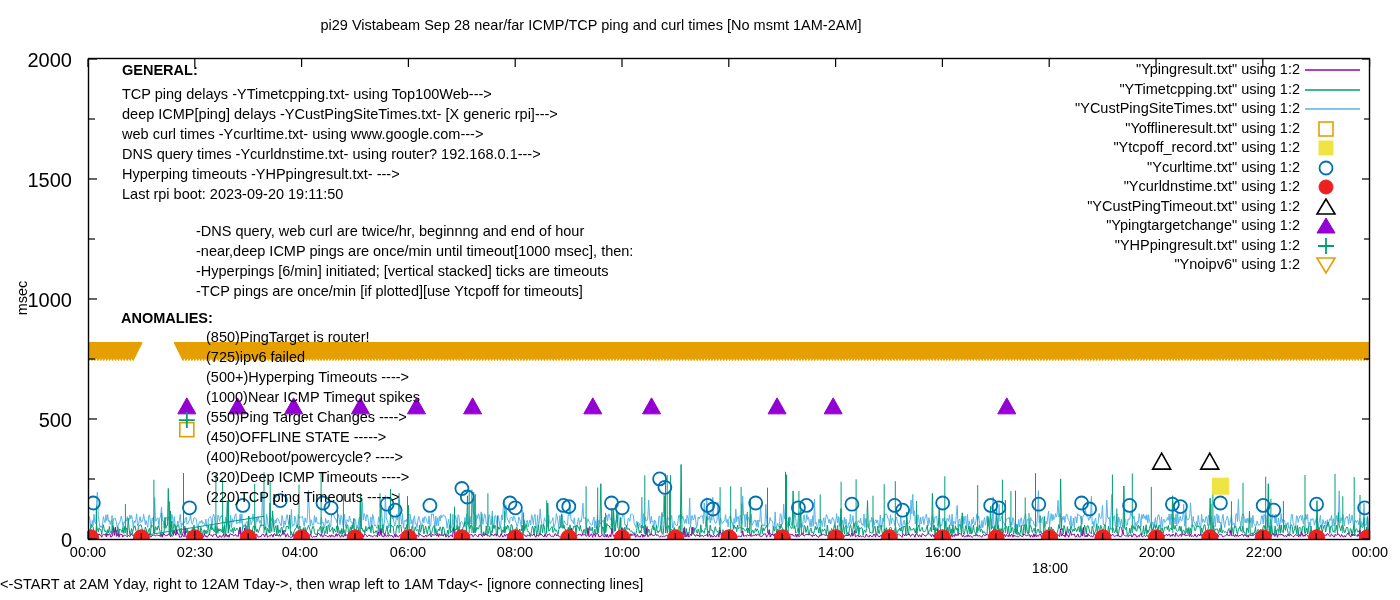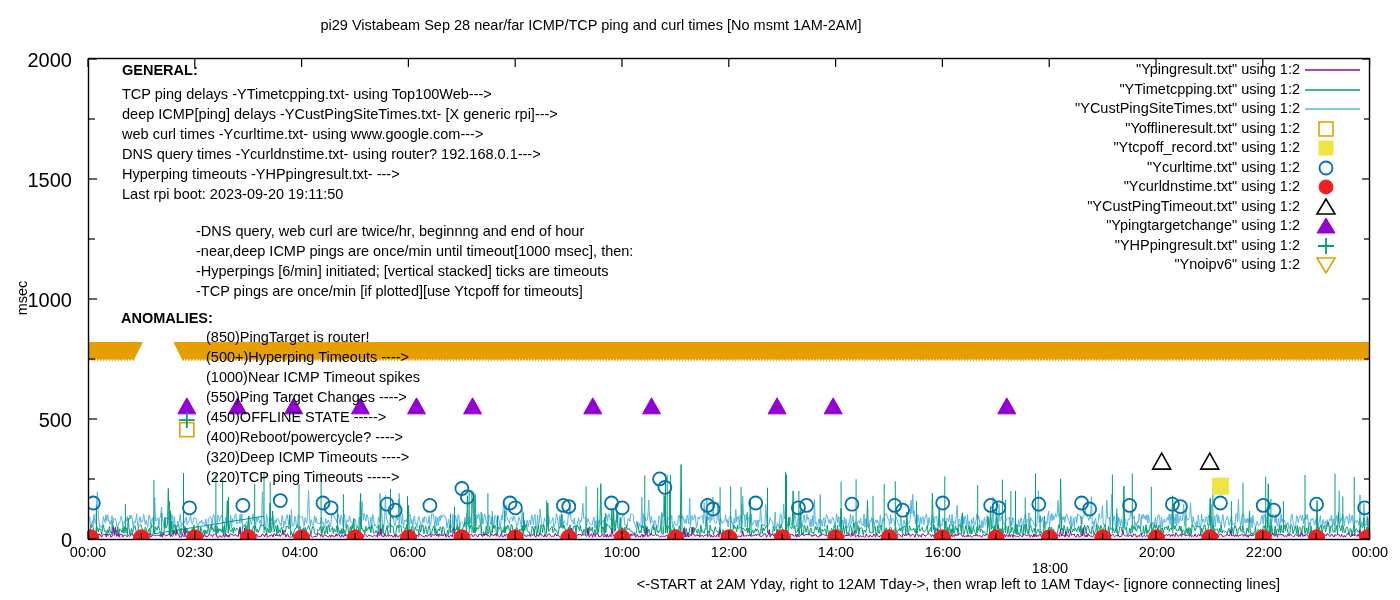--- a/index.html
+++ b/index.html
@@ -60,21 +60,21 @@
     font-size: 14.5px;
     text-align: center;
     width: 80px;
     line-height: 14px;
     top: 545px;
   }
   #xlabel {
     left: 0;
     top: 576px;
     width: 1280px;
-    text-align: right;
+    text-align: left;
     font-size: 14.5px;
     white-space: nowrap;
   }
 
   
   .note-head {
     font-size: 14.5px;
     font-weight: bold;
     line-height: 20px;
     white-space: nowrap;
@@ -853,20 +853,21 @@
   <div id="timing-lines" class="abs">
     <div class="note-line">-DNS query, web curl are twice/hr, beginnng and end of hour</div>
     <div class="note-line">-near,deep ICMP pings are once/min until timeout[1000 msec], then:</div>
     <div class="note-line"> -Hyperpings [6/min] initiated; [vertical stacked] ticks are timeouts</div>
     <div class="note-line">-TCP pings are once/min [if plotted][use Ytcpoff for timeouts]</div>
   </div>
 
   <div id="anom-block" class="abs note-head">ANOMALIES:</div>
   <div id="anom-lines" class="abs">
     <div class="note-line">(850)PingTarget is router!</div>
+    <div class="note-line">(725)ipv6 failed</div>
     <div class="note-line">(500+)Hyperping Timeouts ----&gt;</div>
     <div class="note-line">(1000)Near ICMP Timeout spikes</div>
     <div class="note-line">(550)Ping Target Changes ----&gt;</div>
     <div class="note-line">(450)OFFLINE STATE -----&gt;</div>
     <div class="note-line">(400)Reboot/powercycle? ----&gt;</div>
     <div class="note-line">(320)Deep ICMP Timeouts ----&gt;</div>
     <div class="note-line">(220)TCP ping Timeouts -----&gt;</div>
   </div>
 
   <div id="legend" class="abs">

